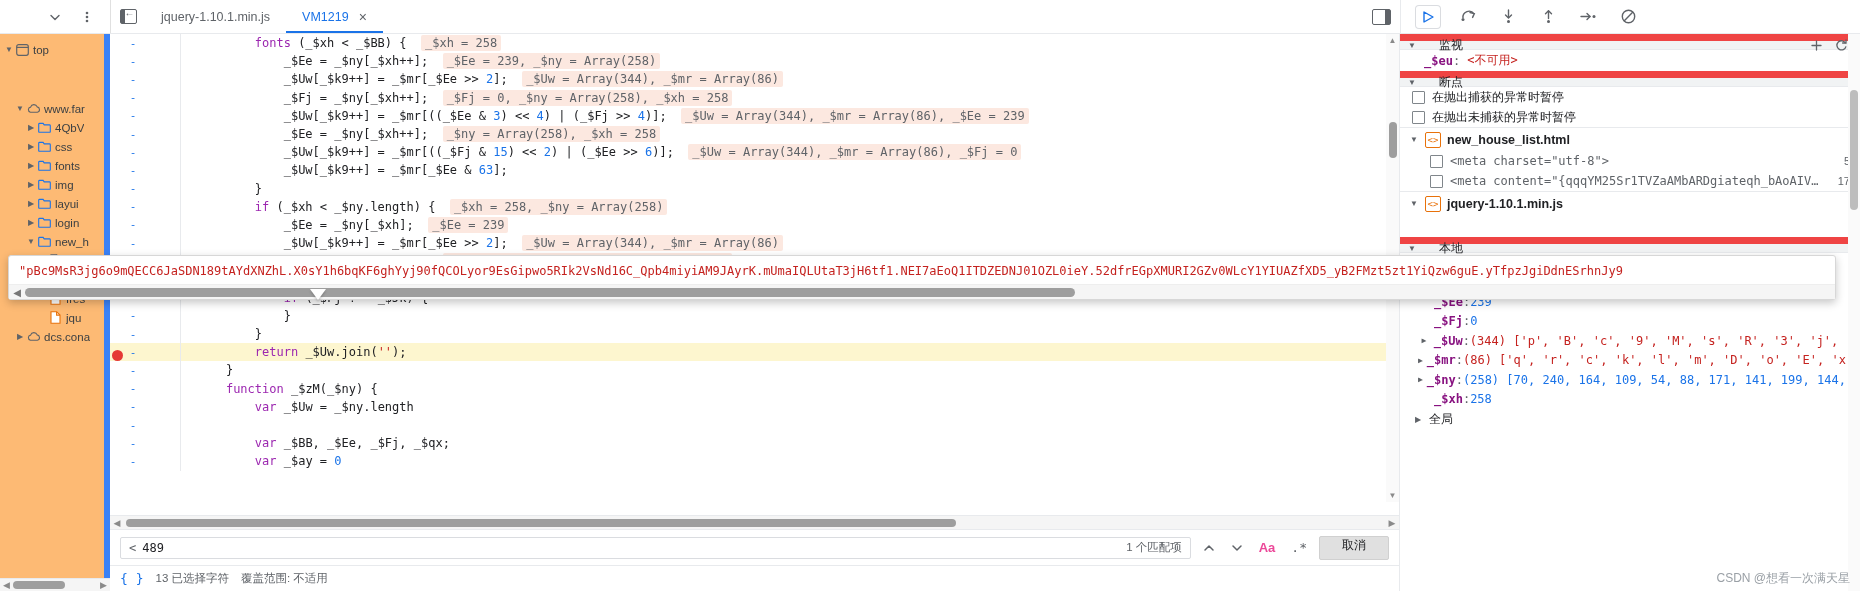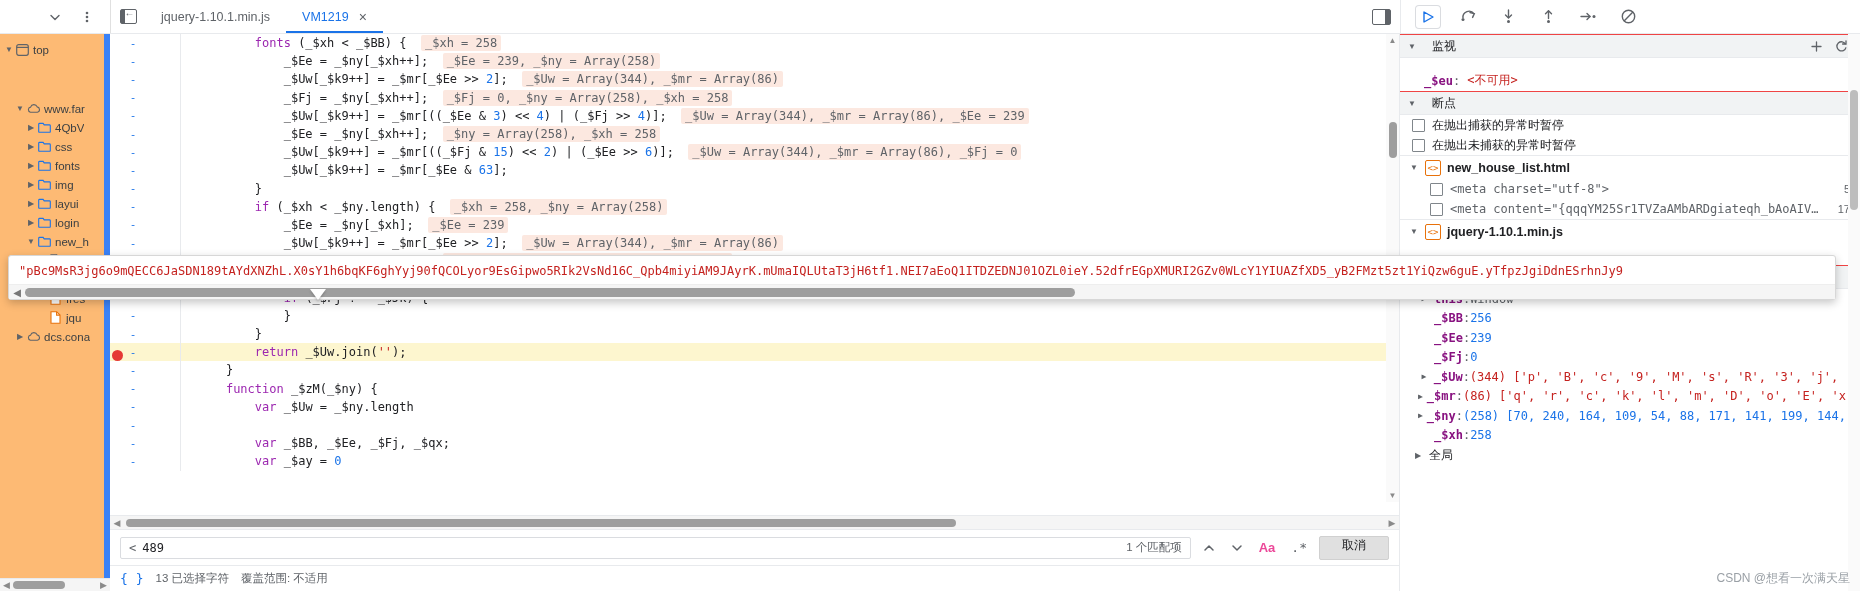--- a/index.html
+++ b/index.html
@@ -84,21 +84,21 @@
   .aa{color:#ec4899;font-weight:bold;font-size:13px;cursor:pointer;padding:0 4px;}
   .regex{color:#5f6368;font-size:13px;cursor:pointer;padding:0 4px;font-family:"DejaVu Sans Mono",monospace;}
   .cancelbtn{background:#e0e0e0;border:1px solid #d0d0d0;border-radius:2px;height:22px;padding:0 22px;font-size:12px;color:#202124;cursor:pointer;}
 
   
   .statusbar{height:26px;flex:0 0 26px;border-top:1px solid #e8eaed;display:flex;align-items:center;gap:12px;padding:0 10px;font-size:11.5px;color:#5f6368;box-sizing:border-box;background:#fff;}
   .fmtbtn{color:#1a73e8;font-family:"DejaVu Sans Mono",monospace;font-size:13px;cursor:pointer;}
 
   
   .dbgpanel{width:460px;flex:0 0 460px;display:flex;flex-direction:column;overflow:hidden;background:#fff;position:relative;}
-  .sec-head{height:24px;display:flex;align-items:center;gap:14px;padding:0 6px;background:#f1f3f4;border-bottom:1px solid #e8eaed;border-top:1px solid #ef4444;font-size:12px;color:#202124;cursor:pointer;box-sizing:border-box;}
+  .sec-head{height:16px;display:flex;align-items:center;gap:21px;padding:0 6px;background:#f1f3f4;border-bottom:1px solid #e8eaed;border-top:7px solid #ef4444;font-size:12px;color:#202124;cursor:pointer;box-sizing:border-box;}
   .sec-head .tw{font-size:8px;color:#5f6368;}
   .sec-head .tools{margin-left:auto;display:flex;gap:12px;color:#5f6368;}
   .dbrow{display:flex;align-items:center;height:21px;padding-left:12px;font-size:12px;color:#202124;white-space:nowrap;overflow:hidden;}
   .mono{font-family:"DejaVu Sans Mono","Liberation Mono",monospace;font-size:12px;}
   .cbx{width:11px;height:11px;border:1px solid #80868b;border-radius:1px;margin-right:7px;flex:0 0 11px;background:#fff;}
   .prop{color:#881280;font-weight:bold;}
   .propv{color:#1a73e8;}
   .gray{color:#5f6368;}
   .strv{color:#c5221f;}
   .unavail{color:#c5221f;}
@@ -425,21 +425,21 @@
               </svg>
           </span>
           <span style="margin-right:6px;">
             <svg class="ic" width="13" height="13" viewBox="0 0 13 13">
                 <path d="M10.6 4.2 A4.6 4.6 0 1 0 11 7.4" fill="none" stroke="#5f6368" stroke-width="1.3"></path>
                 <path d="M7.6 4 L11 4 L11 0.8" fill="none" stroke="#5f6368" stroke-width="1.3" stroke-linecap="round"></path>
               </svg>
           </span>
         </span>
       </div>
-      <div class="dbrow mono" style="padding-left:24px;margin-top:12px;">
+      <div class="dbrow mono" style="padding-left:24px;">
         <span class="prop">_$eu</span>
         <span class="gray">:&nbsp;</span>
         <span class="unavail">&lt;不可用&gt;</span>
       </div>
 
       <div class="sec-head">
         <span class="tw open"></span>
         <span>断点</span>
       </div>
       <div id="bp-options">

